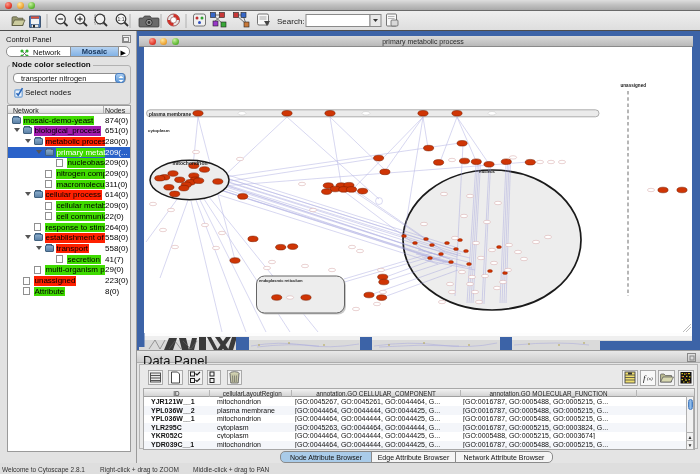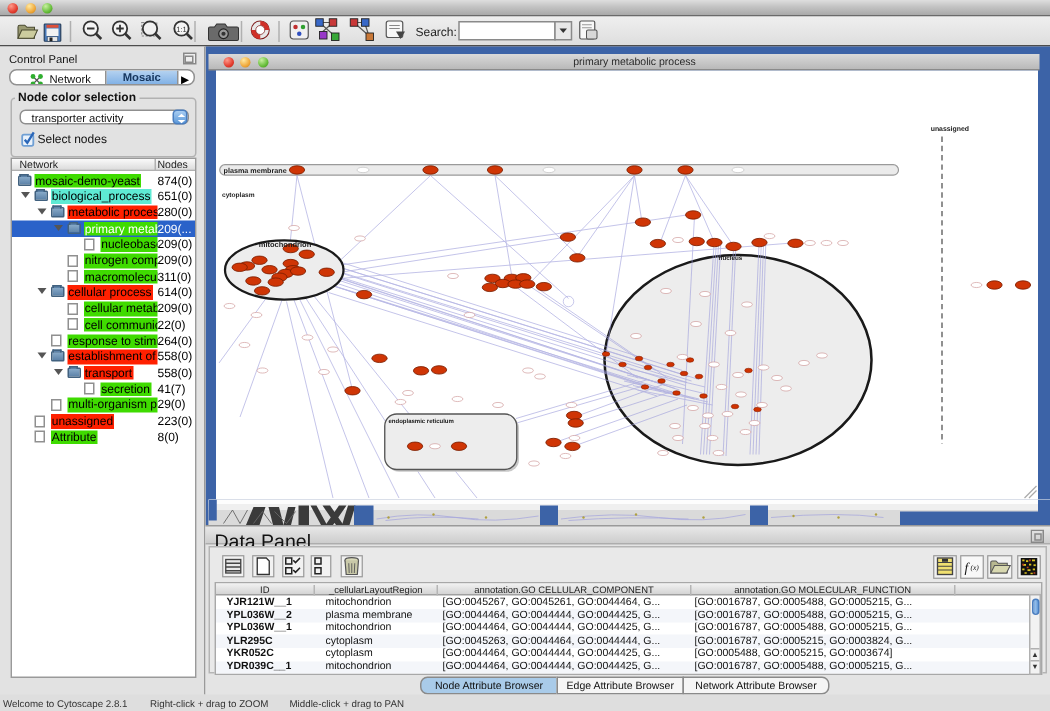--- a/index.html
+++ b/index.html
@@ -518,21 +518,21 @@
         <circle cx="2" cy="7" r="1.6" fill="#2fae2f"></circle>
           <circle cx="7" cy="7" r="1.6" fill="#2fae2f"></circle>
       </svg>
     </div>
     <div id="tab-mosaic">Mosaic</div>
     <div id="tab-arrow">▶</div>
   </div>
   <div id="groupbox"></div>
   <div id="gb-label">Node color selection</div>
   <div id="dropdown">
-      <span id="dd-text">transporter activity</span>
+      <span id="dd-text">transporter nitrogen</span>
       <span id="dd-step">
         <svg width="8" height="8" viewBox="0 0 8 8" style="position:absolute;left:0.5px;top:0.5px;">
           <path d="M1.5 3 L4 0.8 L6.5 3 Z" fill="#fff"></path>
           <path d="M1.5 5 L4 7.2 L6.5 5 Z" fill="#fff"></path>
         </svg>
       </span>
     </div>
   <svg style="position:absolute;left:14px;top:56px;" width="11" height="11" viewBox="0 0 11 11">
     <rect x="0.8" y="2.8" width="7.4" height="7.4" rx="1.2" fill="#eaf2fb" stroke="#6f9fd4" stroke-width="1.2"></rect>
     <path d="M2.5 6.2 L4.2 8.2 L8.5 1.2" fill="none" stroke="#2a66b8" stroke-width="1.6"></path>
@@ -546,21 +546,21 @@
     </div>
     <div id="tree-rows">
         <div class="trow" style="top:9px;">
           <div class="fold" style="left:4px;"></div>
           <div class="lbl" style="left:14.5px;max-width:82.5px;background:#3fdb00;color:#000;">mosaic-demo-yeast</div>
           <div class="cnt" style="">874(0)</div>
         </div>
         <div class="trow" style="top:19.7px;">
           <div class="tri" style="left:6px;"></div>
           <div class="fold" style="left:15px;"></div>
-          <div class="lbl" style="left:25.5px;max-width:71.5px;background:#5eead4;color:#000;">biological_process</div>
+          <div class="lbl" style="left:25.5px;max-width:71.5px;background:#a21caf;color:#000;">biological_process</div>
           <div class="cnt" style="">651(0)</div>
         </div>
         <div class="trow" style="top:30.4px;">
           <div class="tri" style="left:17px;"></div>
           <div class="fold" style="left:26px;"></div>
           <div class="lbl" style="left:36.5px;max-width:60.5px;background:#ff2000;color:#000;">metabolic process</div>
           <div class="cnt" style="">280(0)</div>
         </div>
         <div class="trow" style="top:41.099999999999994px;background:#2a62c9;">
           <div class="tri" style="left:28px;"></div>

